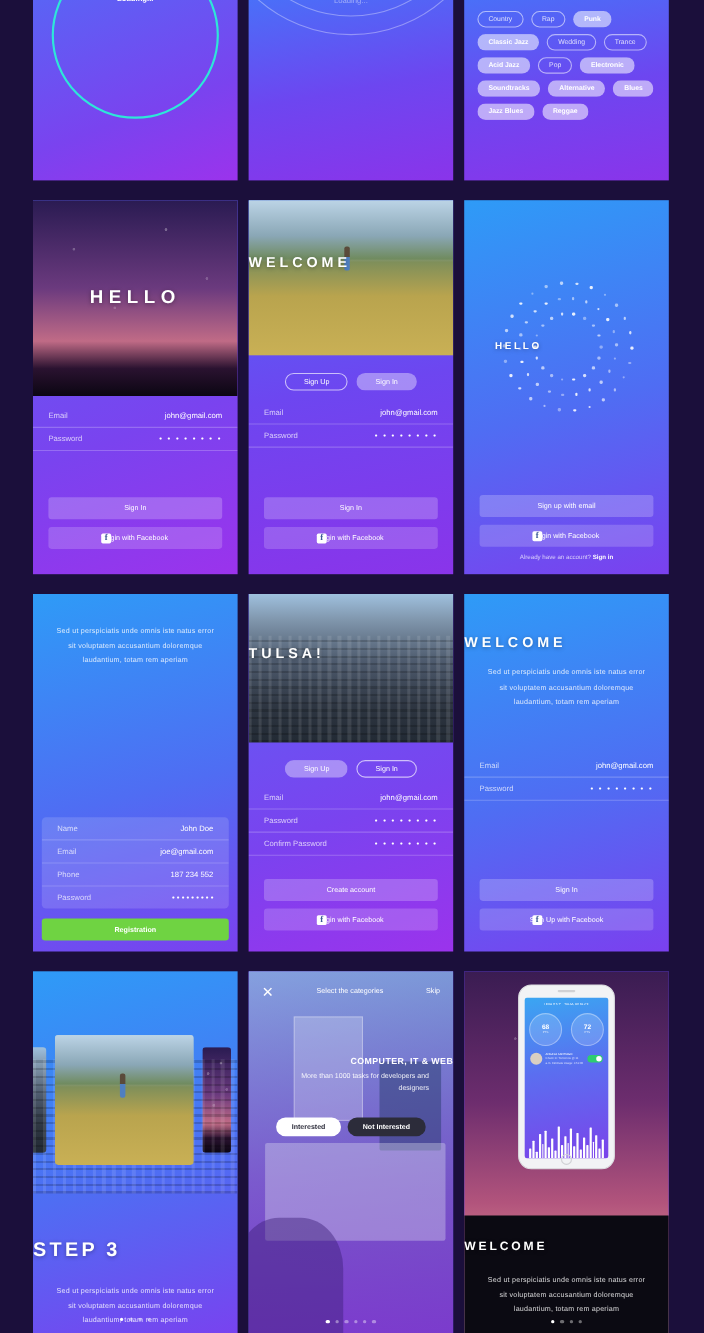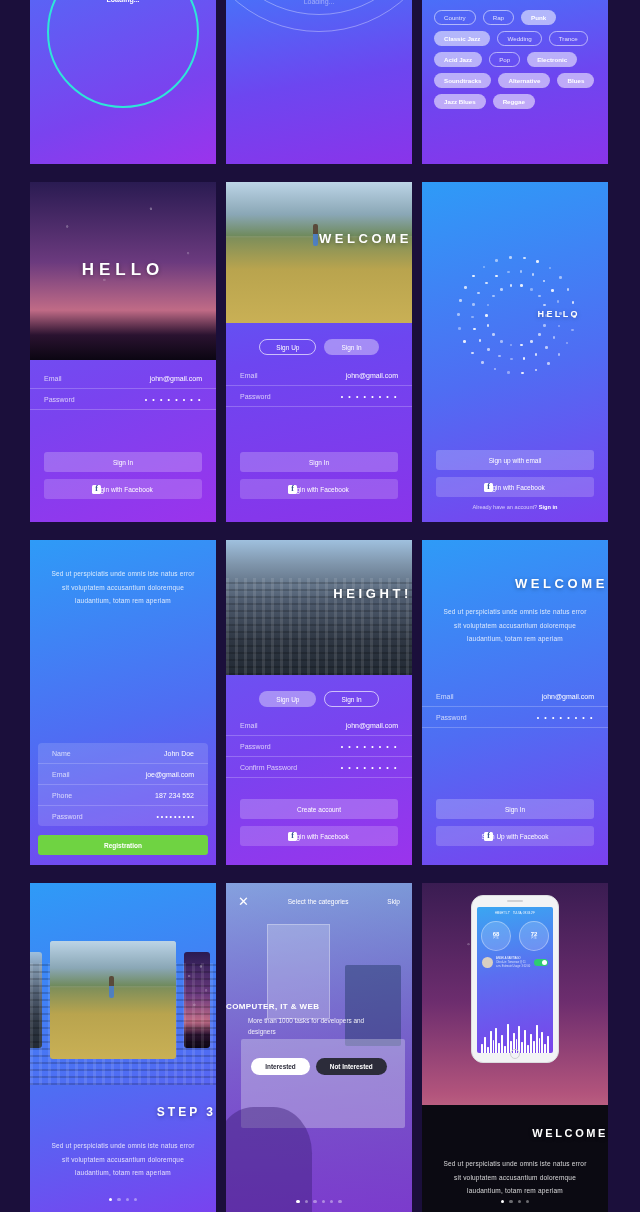--- a/index.html
+++ b/index.html
@@ -29,21 +29,21 @@
   .grad-violet { background: linear-gradient(160deg,#5a63f5 0%,#7a43ef 60%,#9b33ec 100%); }
   .grad-indigo { background: linear-gradient(170deg,#4a6ff8 0%,#6d46f0 50%,#8a34ea 100%); }
 
   
   .title-lg {
     color:#fff; font-size:17px; font-weight:bold; letter-spacing:5px;
     text-align:center; text-shadow:0 1px 4px rgba(0,0,0,.35);
   }
   .title-md {
     color:#fff; font-size:13px; font-weight:bold; letter-spacing:3.6px;
-    text-align:right; text-shadow:0 1px 4px rgba(0,0,0,.35);
+    text-align:left; text-shadow:0 1px 4px rgba(0,0,0,.35);
   }
   .lorem {
     color:rgba(255,255,255,.82); font-size:6.5px; line-height:2.1;
     text-align:center; padding:0 20px; letter-spacing:.2px;
   }
 
   
   .field {
     display:flex; justify-content:space-between; align-items:center;
     padding:7px 14px 6px; border-bottom:1px solid rgba(255,255,255,.22);
@@ -408,21 +408,21 @@
             <span class="lbl">Password</span>
             <span class="val">• • • • • • • • •</span>
           </div>
         </div>
       <div class="btn green" style="margin:0 8px">Registration</div>
     </div>
   </div>
 
   <div class="screen grad-violet">
     <div class="hero hero-city" style="height:135px">
-      <div class="title-md" style="position:absolute;left:0;right:0;top:46px;z-index:3">HEIGHT!</div>
+      <div class="title-md" style="position:absolute;left:0;right:0;top:46px;z-index:3">TULSA!</div>
     </div>
     <div style="display:flex;gap:8px;justify-content:center;margin:16px 0 8px">
       <span class="pill filled">Sign Up</span>
       <span class="pill">Sign In</span>
     </div>
     <div class="field">
       <span class="lbl">Email</span>
       <span class="val">john@gmail.com</span>
     </div>
     <div class="field">
@@ -463,21 +463,21 @@
       </div>
     </div>
   </div>
 
   <div class="screen grad-blue">
     <div class="carousel" style="margin-top:32px;padding-left:0">
       <div class="card side hero-city" style="margin-left:-14px"></div>
       <div class="card main hero-field" style="position:relative"></div>
       <div class="card side hero-night"></div>
     </div>
-    <div class="title-md" style="margin-top:20px;font-size:12px;letter-spacing:3px">STEP 3</div>
+    <div class="title-md" style="margin-top:41px;font-size:18px;letter-spacing:3px">STEP 3</div>
     <div class="lorem" style="margin-top:20px">Sed ut perspiciatis unde omnis iste natus error sit voluptatem accusantium doloremque laudantium, totam rem aperiam</div>
     <div class="dots-ind" id="step3dots" style="position:absolute;left:0;right:0;bottom:22px">
         <i class="active"></i>
         <i></i>
         <i></i>
         <i></i>
       </div>
   </div>
 
   <div class="screen">
@@ -485,21 +485,21 @@
       <div class="cat-window"></div>
       <div class="cat-monitor"></div>
       <div class="cat-desk"></div>
       <div class="cat-chair"></div>
     </div>
     <div style="position:relative;display:flex;align-items:center;justify-content:space-between;padding:12px 12px 0">
       <span style="color:#fff;font-size:13px;line-height:1;font-weight:300">✕</span>
       <span style="color:#fff;font-size:6.5px">Select the categories</span>
       <span style="color:#fff;font-size:6.5px">Skip</span>
     </div>
-    <div style="position:relative;margin-top:94px;text-align:left">
+    <div style="position:relative;margin-top:52px;text-align:right">
       <div style="color:#fff;font-size:8px;font-weight:bold;letter-spacing:.4px">COMPUTER, IT &amp; WEB</div>
       <div style="color:rgba(255,255,255,.9);font-size:6.4px;line-height:1.7;margin-top:5px;padding:0 22px">More than 1000 tasks for developers and designers</div>
     </div>
     <div style="position:relative;display:flex;justify-content:center;gap:6px;margin-top:20px">
       <span style="background:#fff;color:#2c2c3a;font-size:6.4px;font-weight:bold;border-radius:9px;padding:5px 14px">Interested</span>
       <span style="background:#2c2c3a;color:#fff;font-size:6.4px;font-weight:bold;border-radius:9px;padding:5px 14px">Not Interested</span>
     </div>
     <div class="dots-ind" id="catdots" style="position:absolute;left:0;right:0;bottom:20px">
         <i class="active"></i>
         <i></i>

